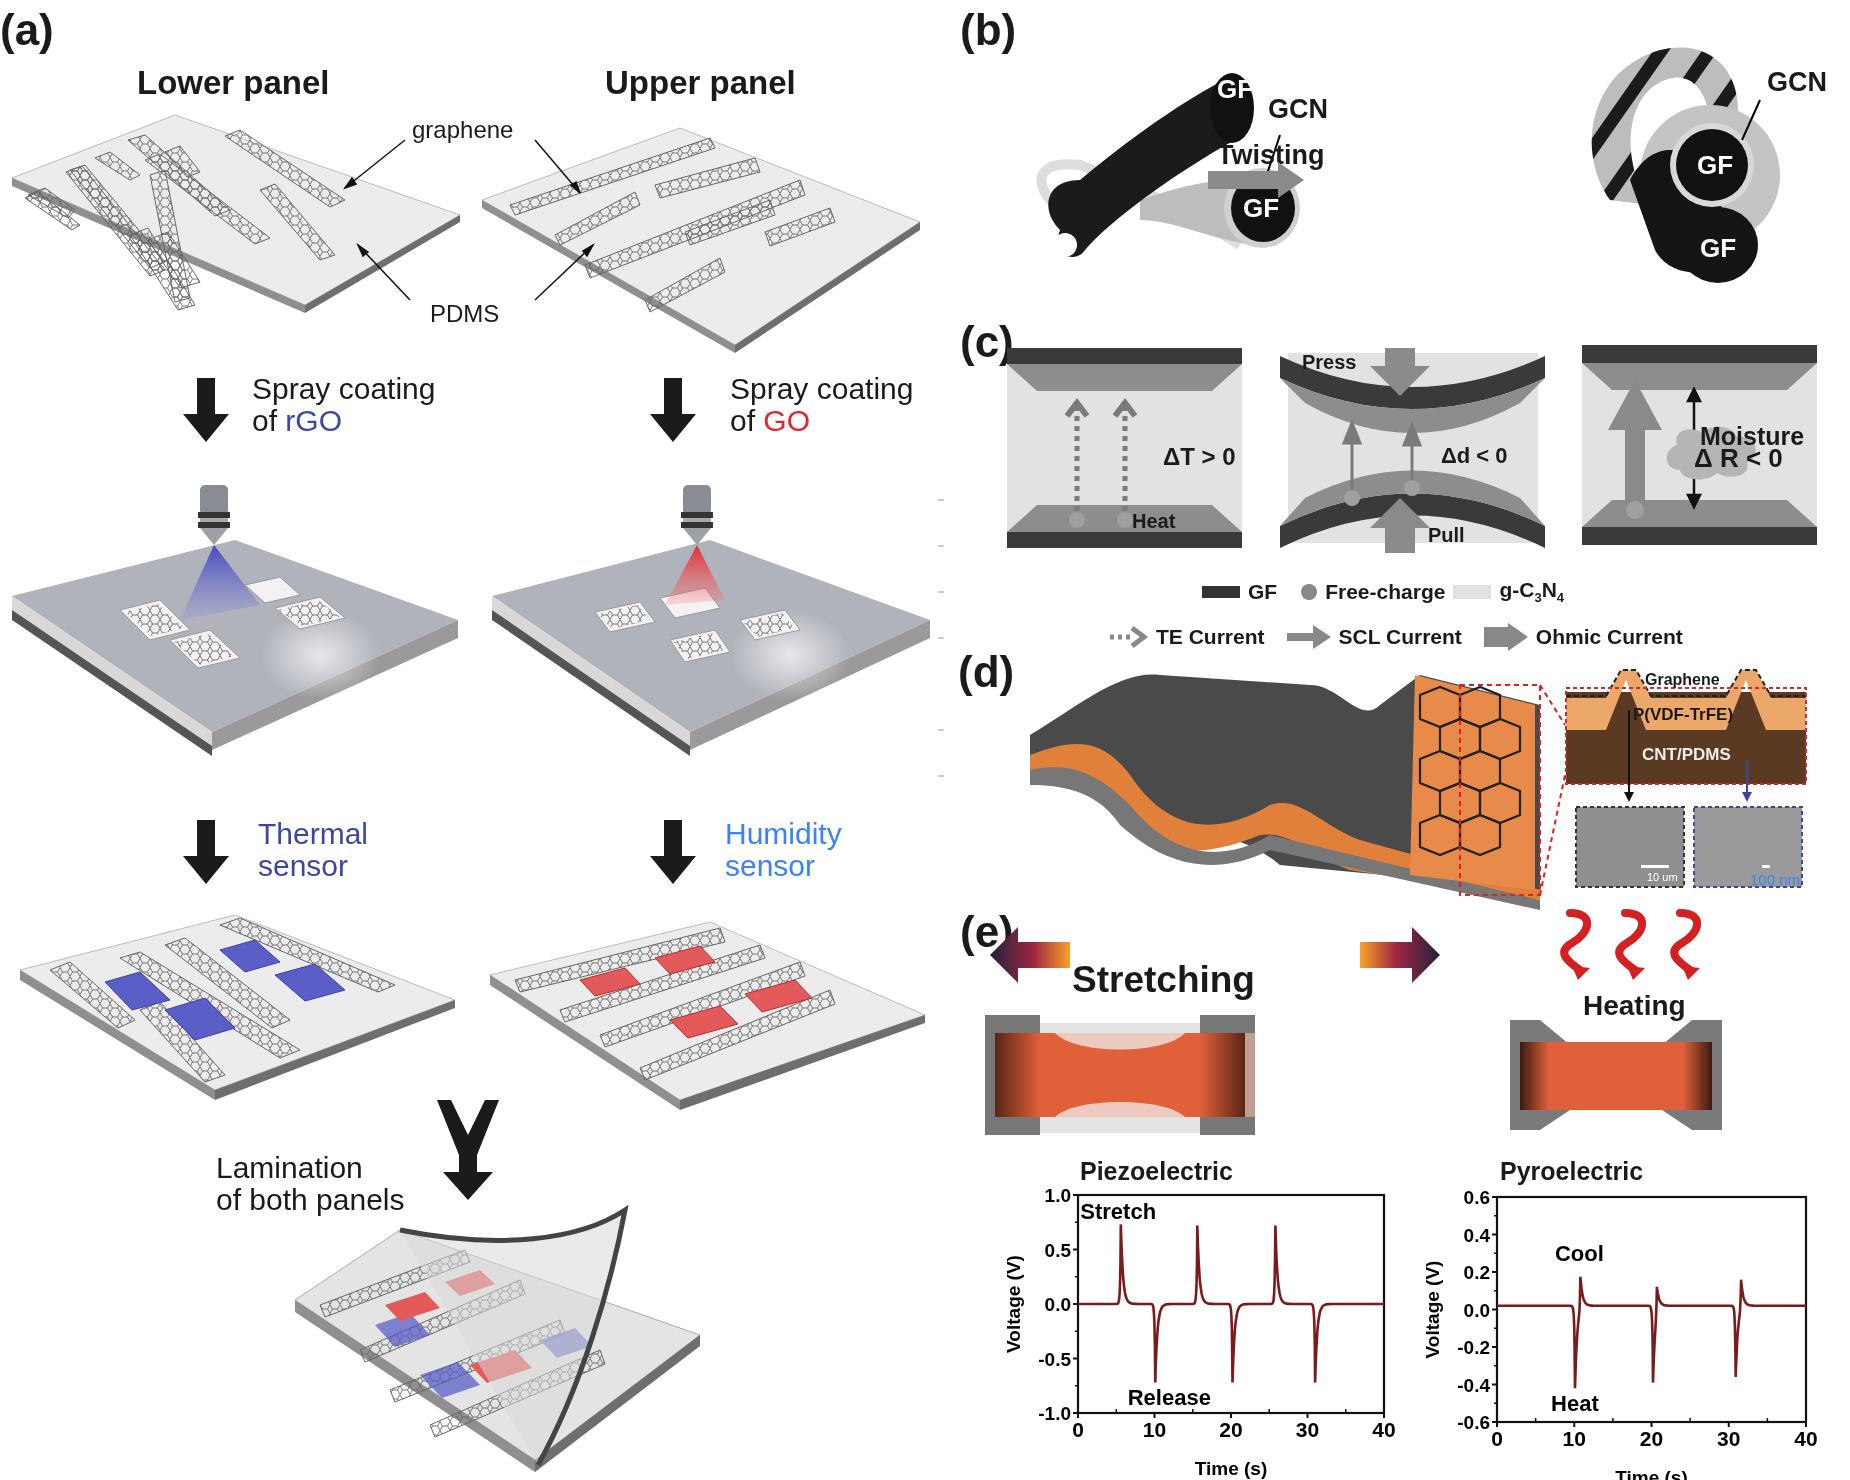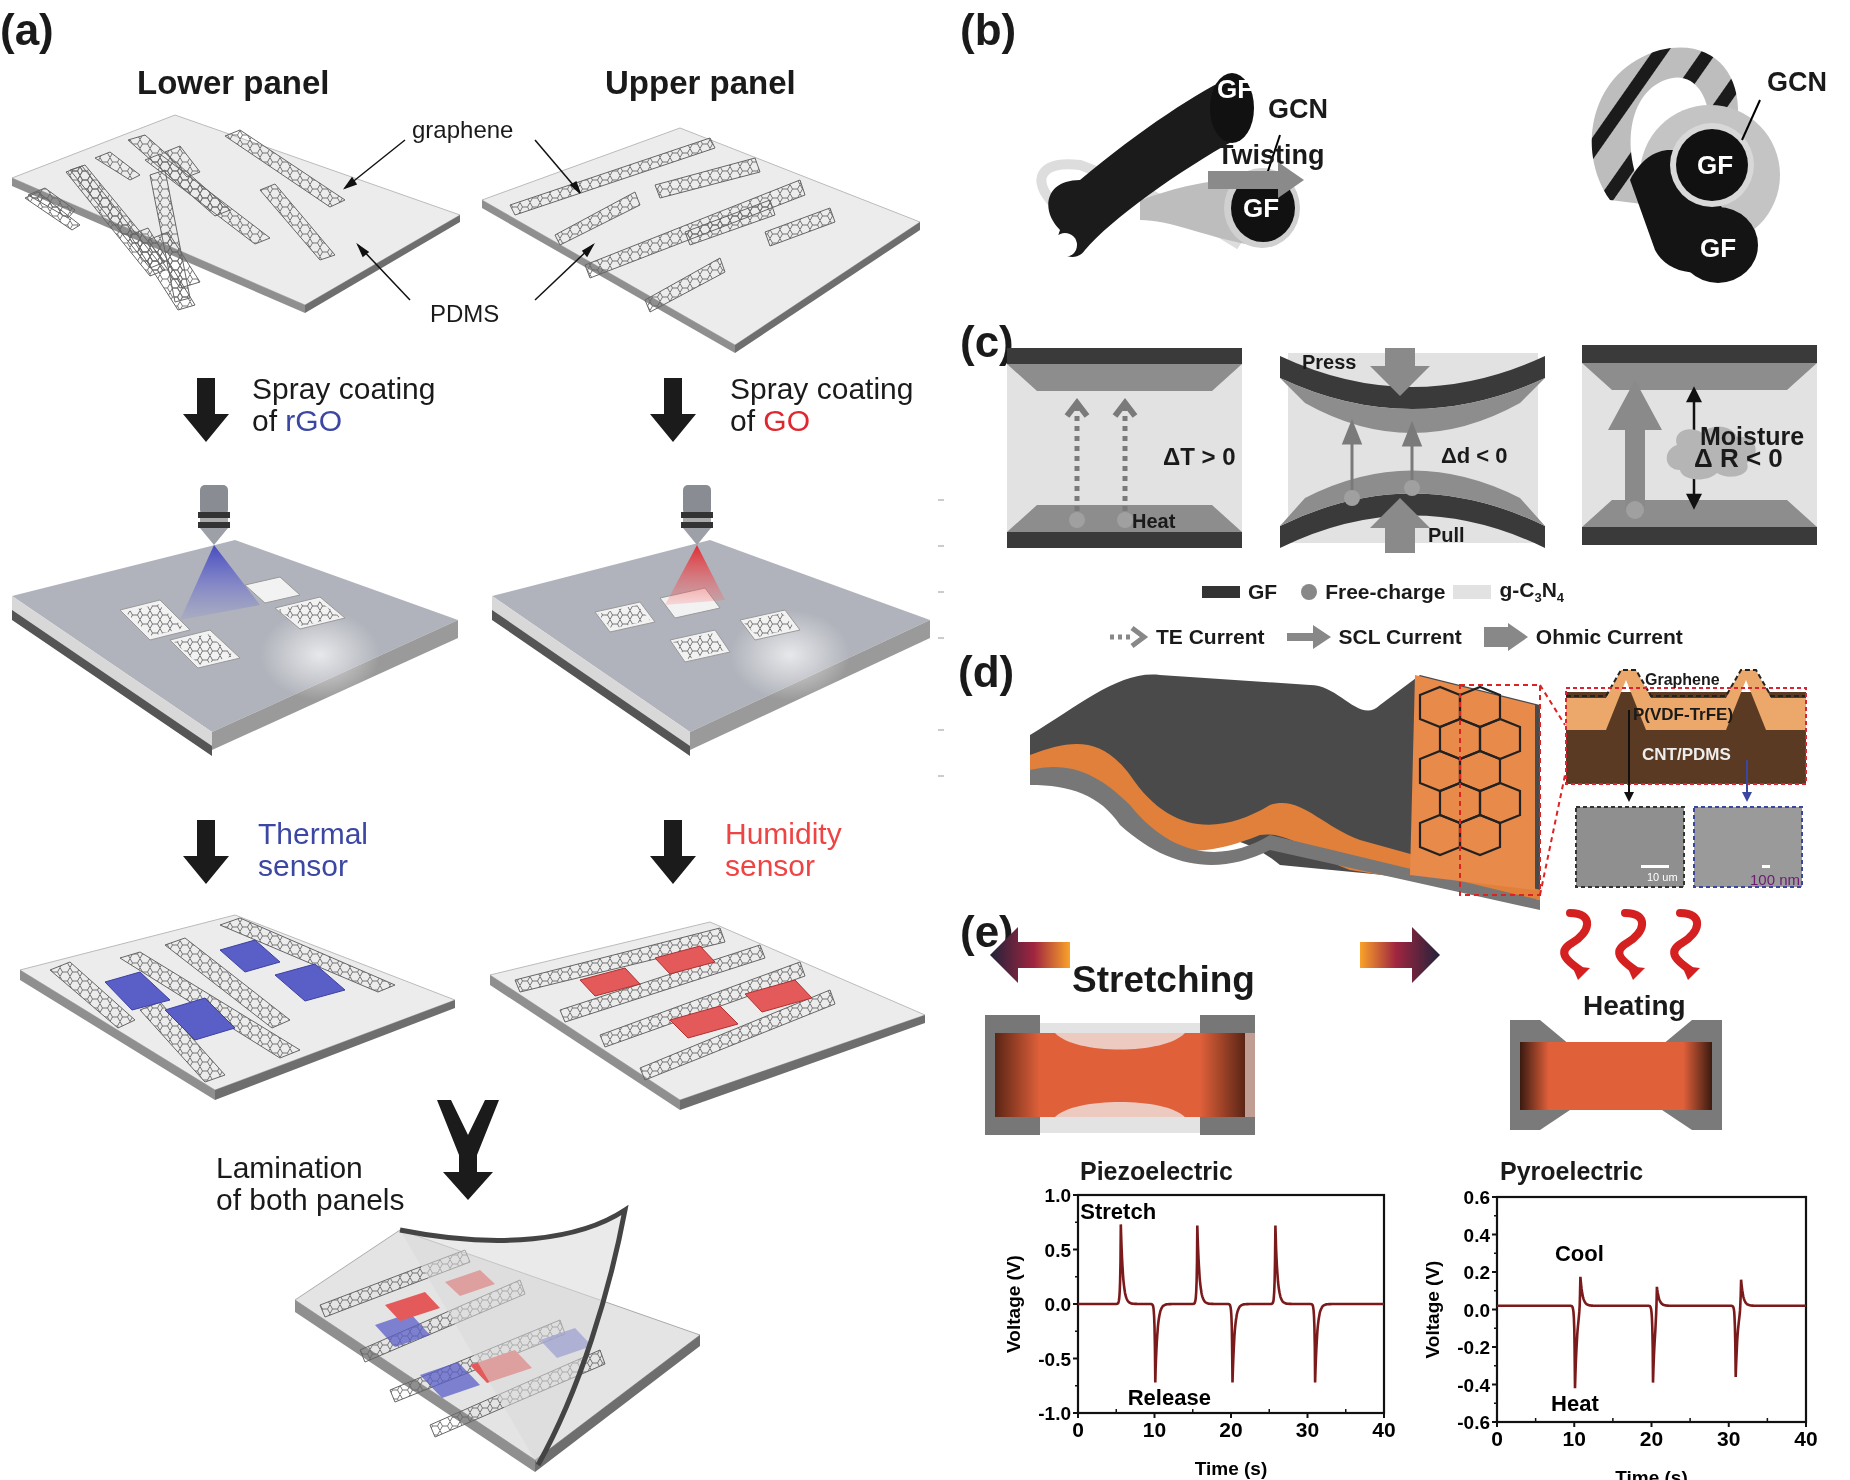--- a/index.html
+++ b/index.html
@@ -174,21 +174,21 @@
 <svg style="left:183px;top:820px;width:46px;height:64px;">
   <polygon points="14,0 32,0 32,36 46,36 23,64 0,36 14,36" fill="#1b1b1b"></polygon>
 </svg>
 <div class="step" style="left:258px;top:818px;color:#3b47a3;">
   <div>Thermal</div>
   <div>sensor</div>
 </div>
 <svg style="left:650px;top:820px;width:46px;height:64px;">
   <polygon points="14,0 32,0 32,36 46,36 23,64 0,36 14,36" fill="#1b1b1b"></polygon>
 </svg>
-<div class="step" style="left:725px;top:818px;color:#ef4444;">
+<div class="step" style="left:725px;top:818px;color:#3b82f6;">
   <div>Humidity</div>
   <div>sensor</div>
 </div>
 
 <svg style="left:0;top:900px;width:960px;height:230px;">
   <g>
     <polygon points="20,70 235,15 455,100 215,190" fill="#ececec" stroke="#bbb"></polygon>
     <polygon points="20,70 215,190 215,200 20,80" fill="#8f8f8f"></polygon>
     <polygon points="215,190 455,100 455,108 215,200" fill="#6e6e6e"></polygon>
     <g fill="url(#hex)" stroke="#666" stroke-width="1">
@@ -405,21 +405,21 @@
     <polygon points="176,122 181,132 186,122" fill="#3a47a0"></polygon>
   <rect x="10" y="137" width="108" height="80" fill="#8f8f8f" stroke="#333" stroke-width="2" stroke-dasharray="4,3"></rect>
   <rect x="128" y="137" width="108" height="80" fill="#9a9a9a" stroke="#3a47a0" stroke-width="2" stroke-dasharray="4,3"></rect>
   <rect x="75" y="195" width="28" height="3" fill="#fff"></rect>
   <rect x="196" y="195" width="8" height="3" fill="#fff"></rect>
 </svg>
 <div class="abs bold" style="left:1645px;top:671px;font-size:16px;">Graphene</div>
 <div class="abs bold" style="left:1633px;top:705px;font-size:17px;">P(VDF-TrFE)</div>
 <div class="abs bold" style="left:1642px;top:745px;font-size:17px;color:#eee;">CNT/PDMS</div>
 <div class="abs" style="left:1647px;top:871px;font-size:11px;color:#fff;">10 um</div>
-<div class="abs" style="left:1750px;top:871px;font-size:15px;color:#701a75;">100 nm</div>
+<div class="abs" style="left:1750px;top:871px;font-size:15px;color:#3b82f6;">100 nm</div>
 
 <div class="plabel" style="left:960px;top:910px;">(e)</div>
 <svg style="left:990px;top:925px;width:460px;height:60px;">
   <defs>
     <linearGradient id="gradL" x1="0" x2="1">
         <stop offset="0" stop-color="#22223a"></stop>
         <stop offset="0.55" stop-color="#a02540"></stop>
         <stop offset="1" stop-color="#f9a22a"></stop>
       </linearGradient>
     <linearGradient id="gradR" x1="1" x2="0">

